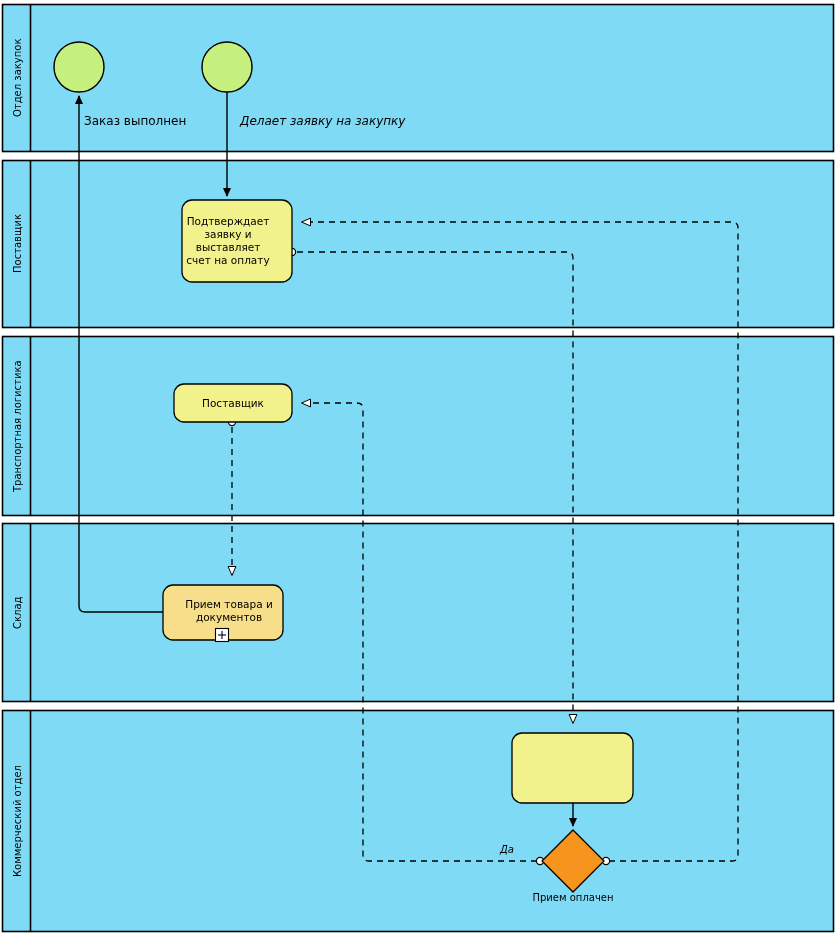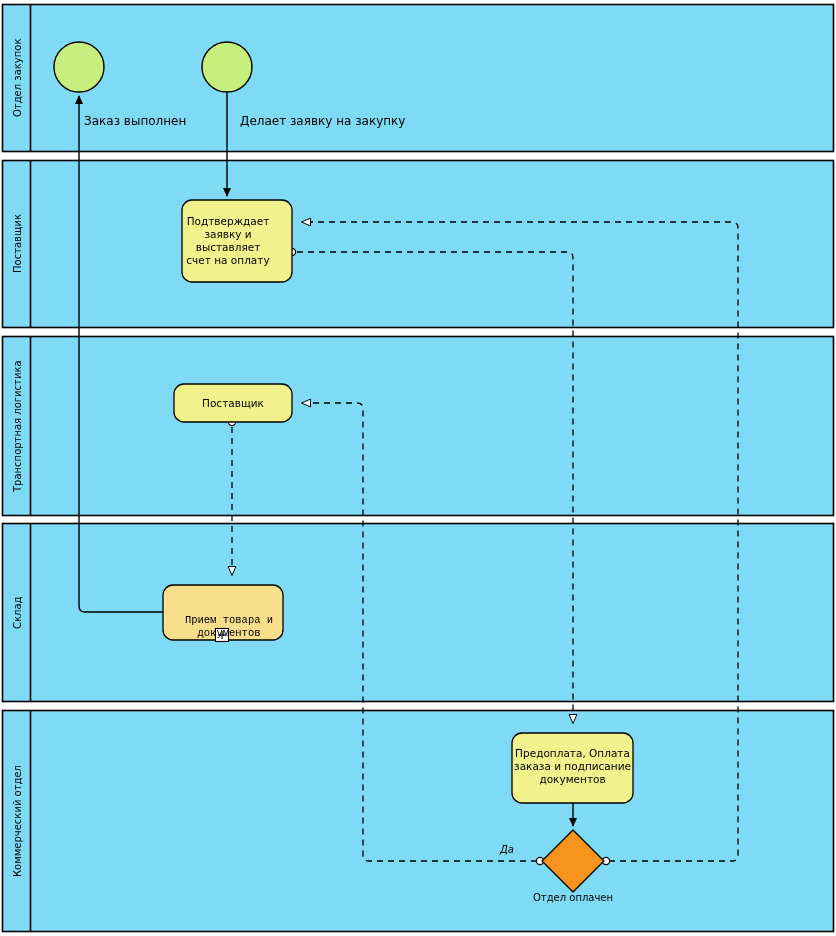--- a/index.html
+++ b/index.html
@@ -164,23 +164,22 @@
   <div class="lane-label" style="left:4px; top:4px; width:26px; height:148px;">Отдел закупок</div>
   <div class="lane-label" style="left:4px; top:160px; width:26px; height:168px;">Поставщик</div>
   <div class="lane-label" style="left:4px; top:336px; width:26px; height:180px;">Транспортная логистика</div>
   <div class="lane-label" style="left:4px; top:523px; width:26px; height:179px;">Склад</div>
   <div class="lane-label" style="left:4px; top:710px; width:26px; height:222px;">Коммерческий отдел</div>
 
   <div class="node-text" style="left:184px; top:204px; width:88px; height:74px;">Подтверждает заявку и выставляет счет на оплату</div>
 
   <div class="node-text" style="left:176px; top:386px; width:114px; height:34px;">Поставщик</div>
 
-  <div class="node-text" style="left:165px; top:608px; width:128px; height:38px;font-family:Liberation Mono, monospace;">Прием товара и документов</div>
+  <div class="node-text" style="left:165px; top:592px; width:128px; height:38px;">Прием товара и документов</div>
 
-  <div class="node-text" style="left:512px; top:735px; width:121px; height:62px;">Предоплата, Оплата заказа и подписание документов</div>
 
-  <div class="gw-label" style="left:513px; top:892px; width:120px;">Отдел оплачен</div>
+  <div class="gw-label" style="left:513px; top:892px; width:120px;">Прием оплачен</div>
 
   <div class="flow-label" style="left:84px; top:114px;">Заказ выполнен</div>
-  <div class="flow-label" style="left:240px; top:114px;">Делает заявку на закупку</div>
+  <div class="flow-label" style="left:240px; top:114px;font-style:italic;">Делает заявку на закупку</div>
   <div class="edge-label" style="left:500px; top:844px;">Да</div>
 
 </div>
 
 </body></html>

